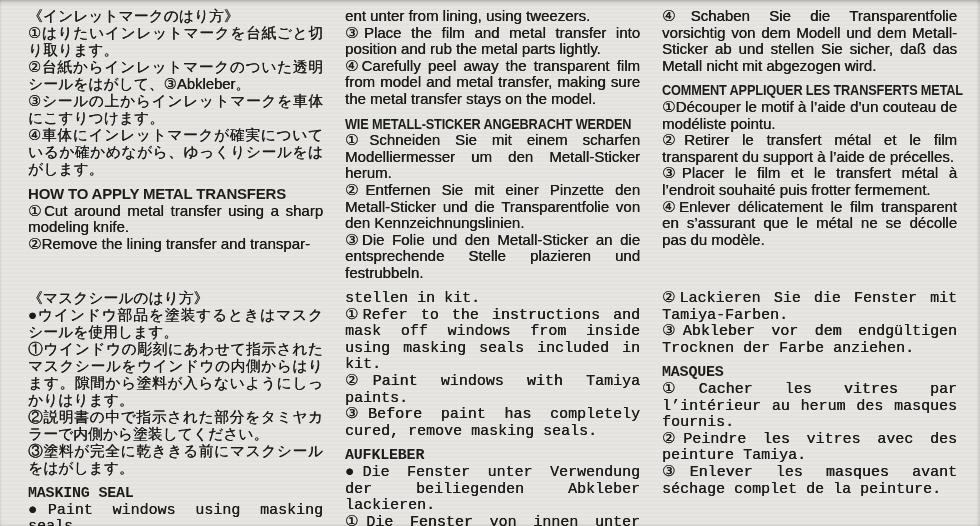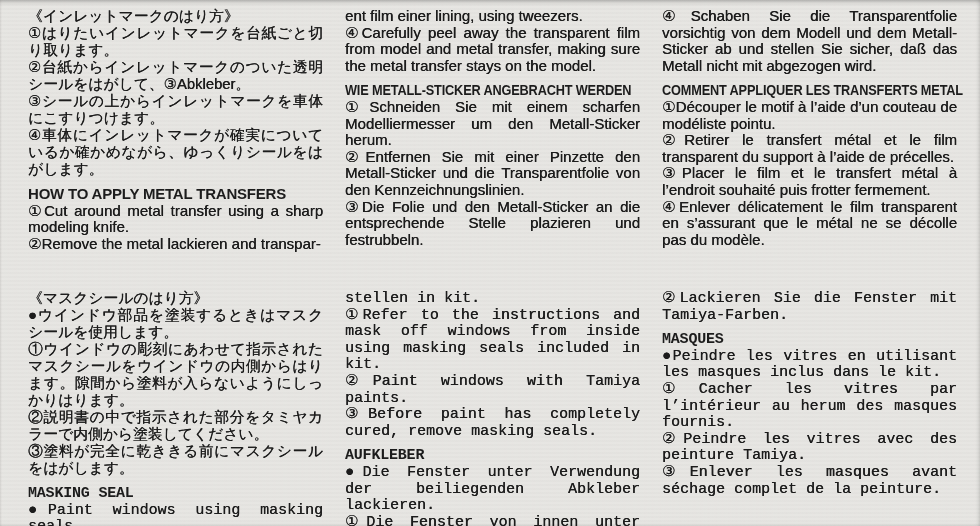--- a/index.html
+++ b/index.html
@@ -69,24 +69,25 @@
 
   <div class="section sec-top">
     <div class="col">
       <p class="jp-title">《インレットマークのはり方》</p>
       <p class="jp">①はりたいインレットマークを台紙ごと切り取ります。</p>
       <p class="jp">②台紙からインレットマークのついた透明シールをはがして、③Abkleber。</p>
       <p class="jp">③シールの上からインレットマークを車体にこすりつけます。</p>
       <p class="jp">④車体にインレットマークが確実についているか確かめながら、ゆっくりシールをはがします。</p>
       <p class="head">HOW TO APPLY METAL TRANSFERS</p>
       <p class="body">①Cut around metal transfer using a sharp modeling knife.</p>
-      <p class="body">②Remove the metal lackieren and transpar-</p>
+      <p class="body">②Remove the lining transfer and transpar-</p>
     </div>
     <div class="col">
-      <p class="body">ent film einer lining, using tweezers.</p>
+      <p class="body">ent unter from lining, using tweezers.</p>
+      <p class="body">③Place the film and metal transfer into position and rub the metal parts lightly.</p>
       <p class="body">④Carefully peel away the transparent film from model and metal transfer, making sure the metal transfer stays on the model.</p>
       <p class="head cond">WIE METALL-STICKER ANGEBRACHT WERDEN</p>
       <p class="body">①Schneiden Sie mit einem scharfen Modelliermesser um den Metall-Sticker herum.</p>
       <p class="body">②Entfernen Sie mit einer Pinzette den Metall-Sticker und die Transparentfolie von den Kennzeichnungslinien.</p>
       <p class="body">③Die Folie und den Metall-Sticker an die entsprechende Stelle plazieren und festrubbeln.</p>
     </div>
     <div class="col">
       <p class="body">④Schaben Sie die Transparentfolie vorsichtig von dem Modell und dem Metall-Sticker ab und stellen Sie sicher, daß das Metall nicht mit abgezogen wird.</p>
       <p class="head cond">COMMENT APPLIQUER LES TRANSFERTS METAL</p>
       <p class="body">①Découper le motif à l’aide d’un couteau de modéliste pointu.</p>
@@ -110,21 +111,21 @@
       <p class="body">stellen in kit.</p>
       <p class="body">①Refer to the instructions and mask off windows from inside using masking seals included in kit.</p>
       <p class="body">②Paint windows with Tamiya paints.</p>
       <p class="body">③Before paint has completely cured, remove masking seals.</p>
       <p class="head">AUFKLEBER</p>
       <p class="body">●Die Fenster unter Verwendung der beiliegenden Abkleber lackieren.</p>
       <p class="body">①Die Fenster von innen unter Verwendung der im Bausatz enthaltenen Abkleber abdecken.</p>
     </div>
     <div class="col">
       <p class="body">②Lackieren Sie die Fenster mit Tamiya-Farben.</p>
+      <p class="body">③Abkleber vor dem endgültigen Trocknen der Farbe anziehen.</p>
       <p class="head">MASQUES</p>
-      <p class="body">●Peindre les vitres en utilisant les masques inclus dans le kit.</p>
       <p class="body">①Cacher les vitres par l’intérieur au herum des masques fournis.</p>
       <p class="body">②Peindre les vitres avec des peinture Tamiya.</p>
       <p class="body">③Enlever les masques avant séchage complet de la peinture.</p>
     </div>
   </div>
 
 </div>
 
 </body></html>

